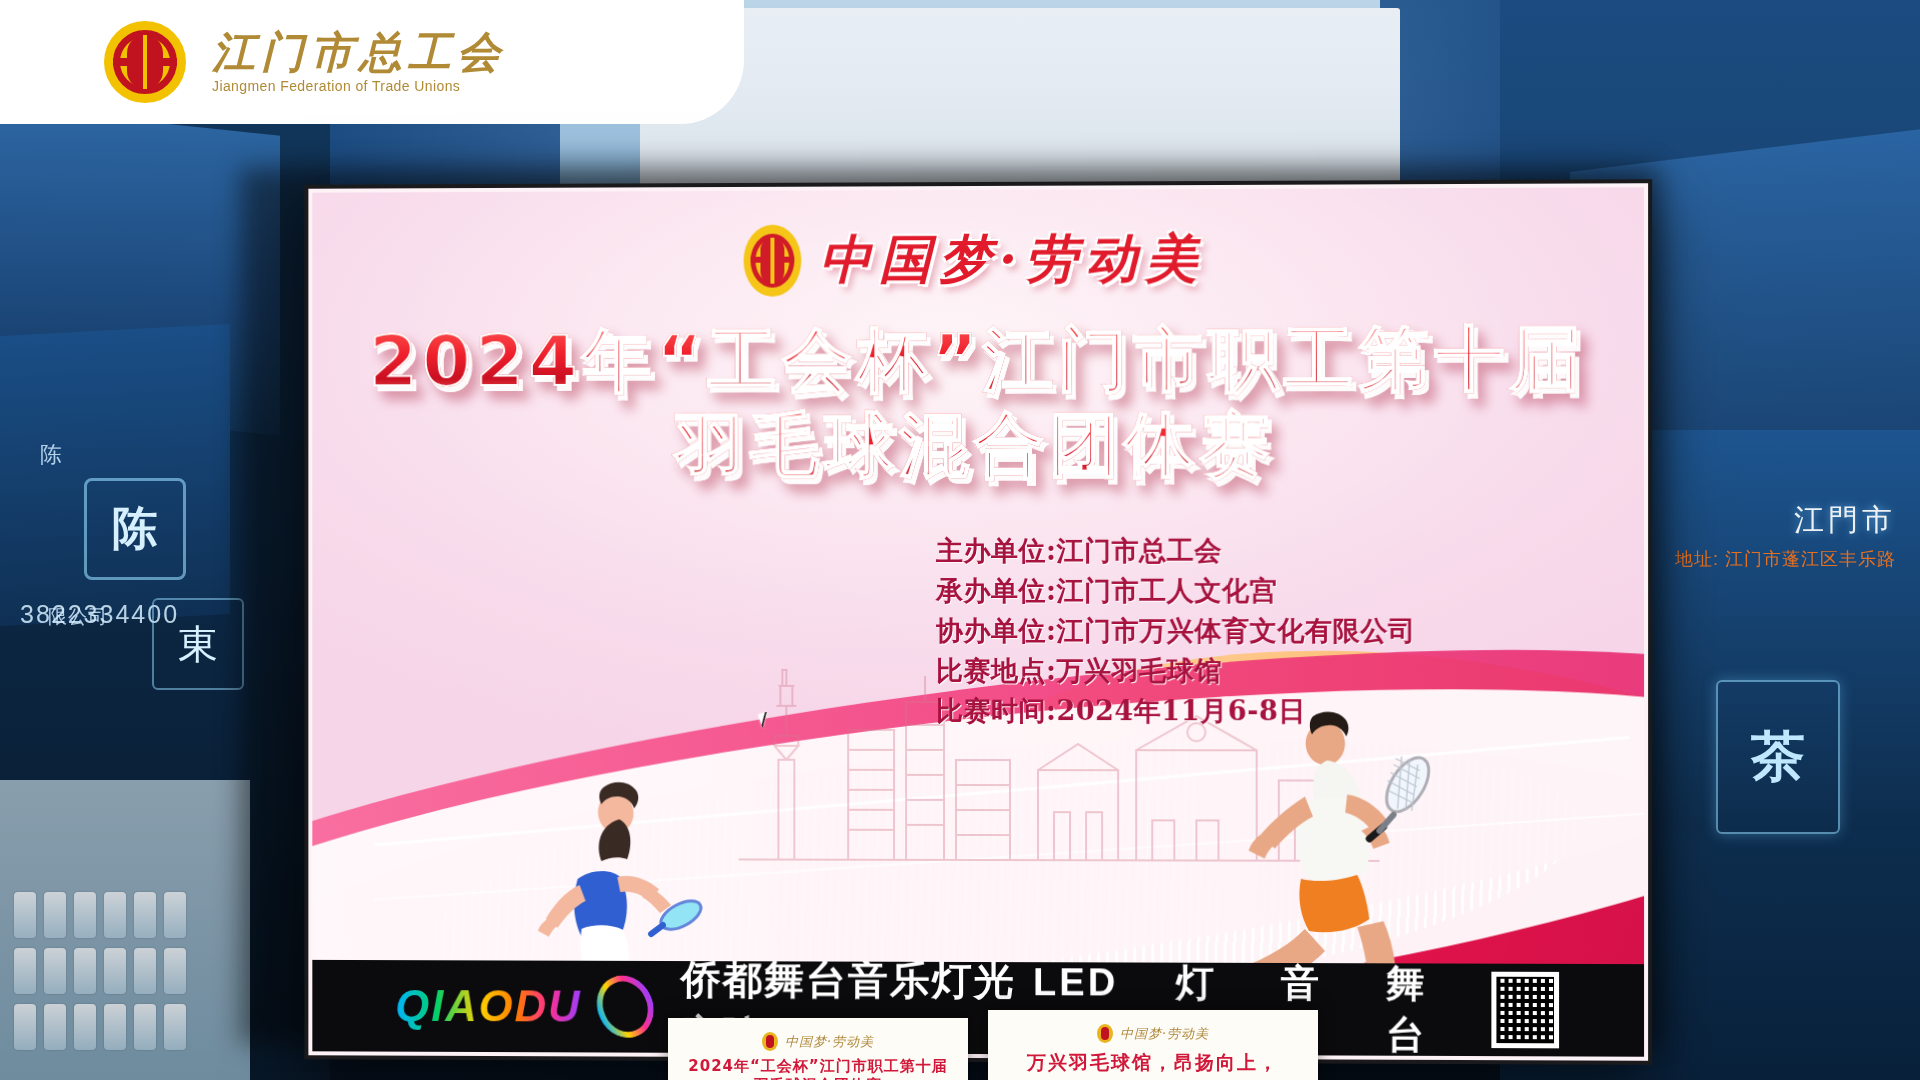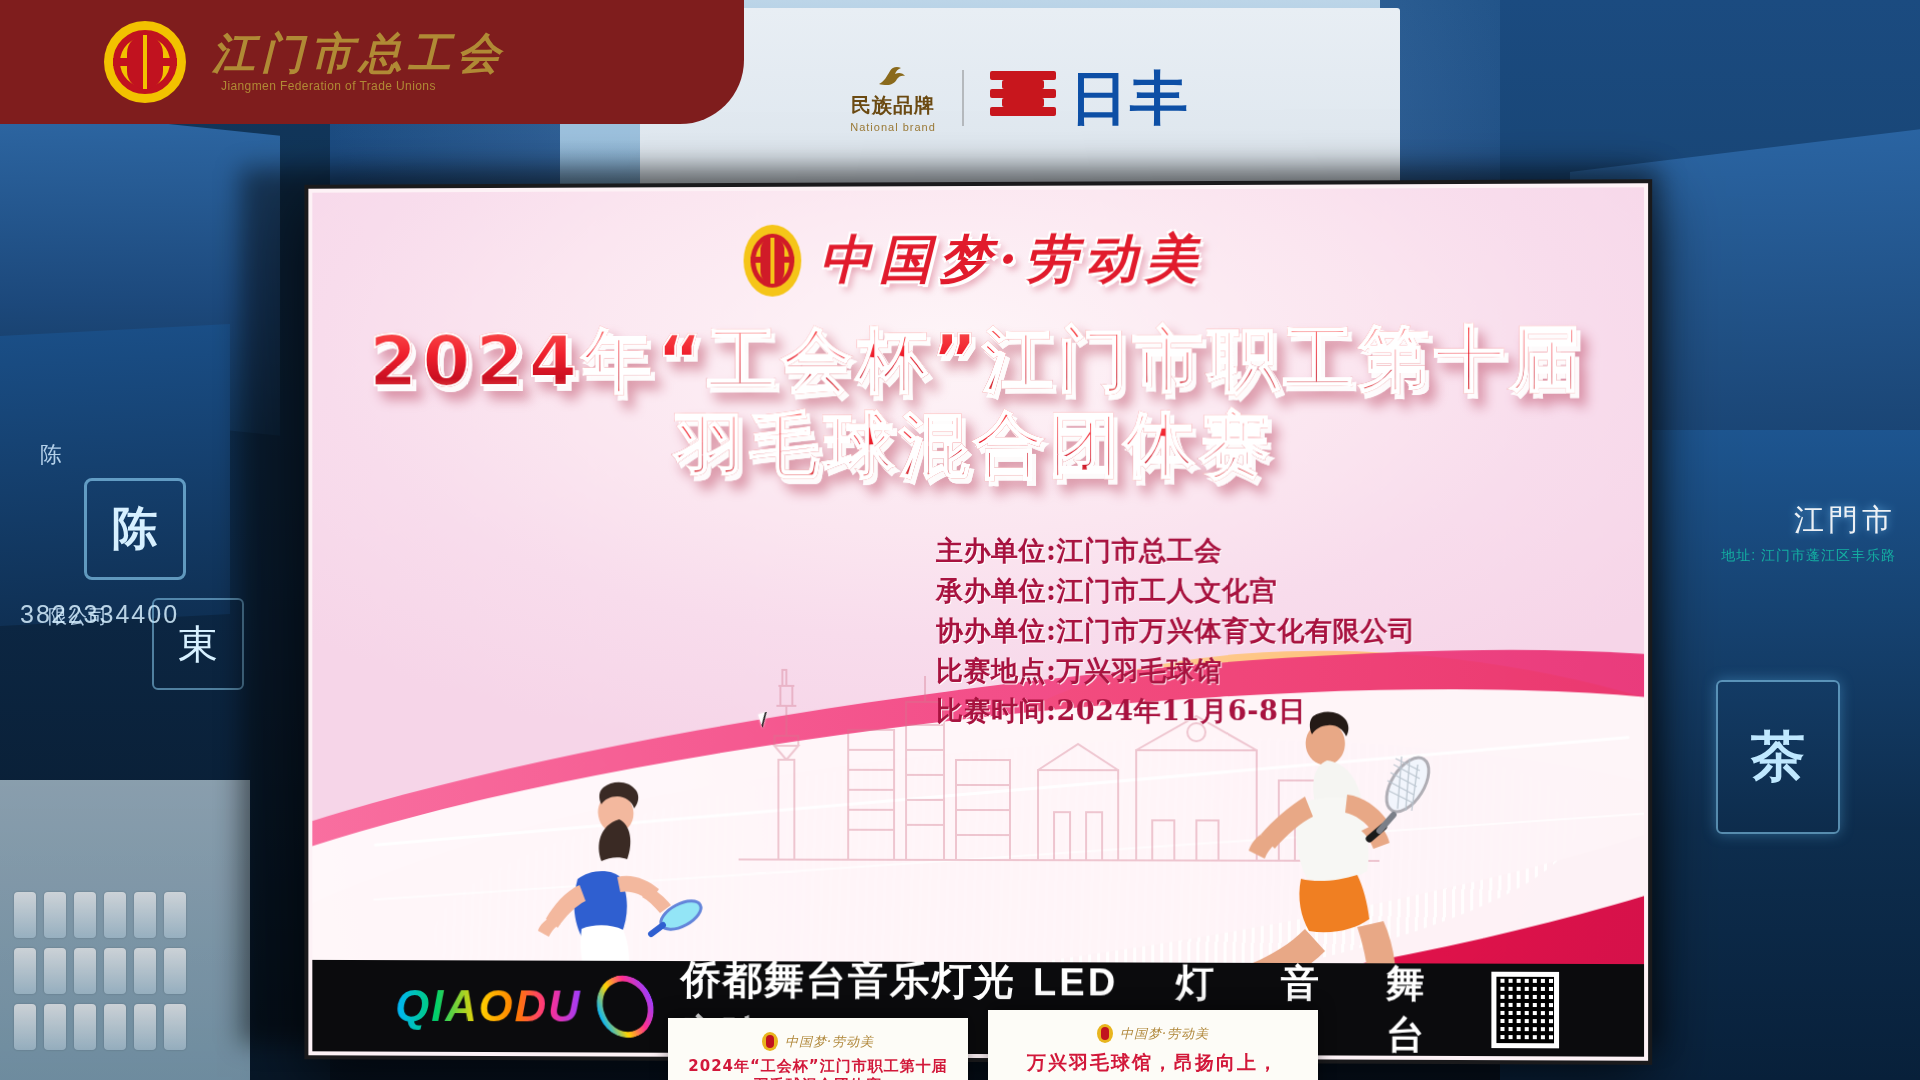--- a/index.html
+++ b/index.html
@@ -51,32 +51,32 @@
   .sp-cn .sp-t{font-size:20px;color:#6b4a12;font-weight:700;letter-spacing:1px;}
   .sp-cn .sp-s{font-size:11px;color:#9b7a36;letter-spacing:1px;}
   .sp-div{width:2px;height:56px;background:#b5b9bd;}
   .sp-logo{display:flex;align-items:center;gap:14px;}
   .sp-mark{width:66px;height:62px;position:relative;}
   .sp-mark b{position:absolute;left:0;height:9px;width:66px;background:#c8161d;border-radius:2px;display:block;}
   .sp-brand{font-size:58px;font-weight:800;color:#0d4fa6;letter-spacing:2px;line-height:1;}
   .sp-cctv{font-size:25px;font-weight:800;color:#203a6b;letter-spacing:1px;}
 
   
-  .fed-card{position:absolute;left:0;top:0;width:640px;height:124px;background:#7f1d1d;
+  .fed-card{position:absolute;left:0;top:0;width:640px;height:124px;background:#ffffff;
     border-bottom-right-radius:64px;display:flex;align-items:center;padding-left:104px;gap:26px;}
   .fed-emblem{width:82px;height:82px;position:relative;flex:0 0 auto;}
   .fed-emblem .ring{position:absolute;inset:0;border-radius:50%;background:#f2c200;}
   .fed-emblem .ring2{position:absolute;inset:9px;border-radius:50%;border:7px solid #c1121f;}
   .fed-emblem .bar{position:absolute;left:9px;right:9px;top:37px;height:8px;background:#c1121f;}
   .fed-emblem .core{position:absolute;left:23px;top:14px;width:36px;height:54px;border-radius:18px;background:#c1121f;}
   .fed-emblem .stem{position:absolute;left:39px;top:14px;width:4px;height:54px;background:#f2c200;}
   .fed-text{display:flex;flex-direction:column;gap:4px;}
   .fed-cn{font-size:43px;font-weight:700;color:#b08a35;letter-spacing:6px;
     font-family:"DejaVu Serif",serif;font-style:italic;line-height:1;}
-  .fed-en{font-size:12px;color:#b08a35;letter-spacing:.4px;margin-left:9px;}
+  .fed-en{font-size:14px;color:#b08a35;letter-spacing:.4px;}
 
   
   .board-shadow{position:absolute;left:240px;top:168px;width:1420px;height:876px;
     background:rgba(0,0,0,.45);filter:blur(12px);border-radius:4px;}
   .board{position:absolute;left:300px;top:182px;width:1340px;height:872px;
     transform:perspective(2400px) rotateY(-1.3deg);
     box-shadow:0 18px 60px rgba(0,0,0,.65);
     background:#fdf2f6;overflow:hidden;border:4px solid #1a1a1c;}
   .board-inner{position:absolute;left:4px;top:4px;right:4px;bottom:96px;overflow:hidden;
     background:
@@ -168,21 +168,21 @@
   .pc-emb .b{position:absolute;left:4px;top:3px;width:8px;height:13px;border-radius:5px;background:#c1121f;}
   .pc-cn{font-size:13px;color:#b0873a;font-family:"DejaVu Serif",serif;font-style:italic;letter-spacing:1px;}
   .pc-t1{margin-top:6px;font-size:15px;font-weight:800;color:#d2183a;letter-spacing:1px;
     font-family:"DejaVu Sans",sans-serif;white-space:nowrap;}
   .pc-t2{font-size:15px;font-weight:800;color:#d2183a;letter-spacing:1px;white-space:nowrap;}
   .pc-slogan{margin-top:7px;font-size:19px;font-weight:800;color:#d2183a;letter-spacing:2px;white-space:nowrap;}
 
   
   .rsign{position:absolute;right:24px;top:500px;color:#ffffff;text-align:right;opacity:.92;}
   .rsign .big{font-size:30px;font-weight:400;letter-spacing:4px;text-shadow:0 0 8px rgba(120,200,255,.8);}
-  .rsign .small{font-size:14px;letter-spacing:1px;margin-top:6px;color:#14b8a6;}
+  .rsign .small{font-size:18px;letter-spacing:1px;margin-top:6px;color:#f97316;}
   .tea{position:absolute;right:80px;top:680px;width:120px;height:150px;
     border:2px solid rgba(150,220,255,.55);border-radius:6px;
     display:flex;align-items:center;justify-content:center;color:#bfe8ff;font-size:54px;font-weight:700;
     box-shadow:0 0 14px rgba(110,200,255,.35);}
   .lsign{position:absolute;left:40px;top:440px;color:#cfe9ff;opacity:.85;}
   .lsign .n{font-size:22px;letter-spacing:2px;}
   .lsign .p{font-size:19px;letter-spacing:1px;margin-top:8px;}
   .lbox{position:absolute;left:84px;top:478px;width:96px;height:96px;
     border:3px solid rgba(150,220,255,.6);border-radius:8px;display:flex;align-items:center;
     justify-content:center;color:#d7f0ff;font-size:46px;font-weight:700;}
@@ -242,40 +242,20 @@
       <i style="left:164px;bottom:142px"></i>
   </div>
 
   <div class="rsign">
     <div class="big">江門市</div>
     <div class="small">地址: 江门市蓬江区丰乐路</div>
   </div>
   <div class="tea">茶</div>
 
   <div class="sponsor-strip">
-    <div class="sp-row">
-      <div class="sp-cn">
-        <svg width="34" height="26" viewBox="0 0 34 26">
-          <path d="M3 20c5-2 8-8 11-13 2-4 7-5 11-3-3 1-5 3-6 6 4-2 8-1 10 2-3-1-6 0-8 3-2 4-6 6-10 6-3 0-6-.4-8-1z" fill="#8a6a1c"></path>
-        </svg>
-        <div class="sp-t">民族品牌</div>
-        <div class="sp-s">National brand</div>
-      </div>
-      <div class="sp-div"></div>
-      <div class="sp-logo">
-        <div class="sp-mark">
-          <b style="top:4px"></b>
-            <b style="top:22px"></b>
-            <b style="top:40px"></b>
-          <b style="top:13px;left:12px;width:42px;"></b>
-            <b style="top:31px;left:12px;width:42px;"></b>
-        </div>
-        <div class="sp-brand">日丰</div>
-      </div>
-    </div>
   </div>
 
   <div class="fed-card">
     <div class="fed-emblem">
       <div class="ring"></div>
         <div class="ring2"></div>
         <div class="bar"></div>
       <div class="core"></div>
         <div class="stem"></div>
     </div>

